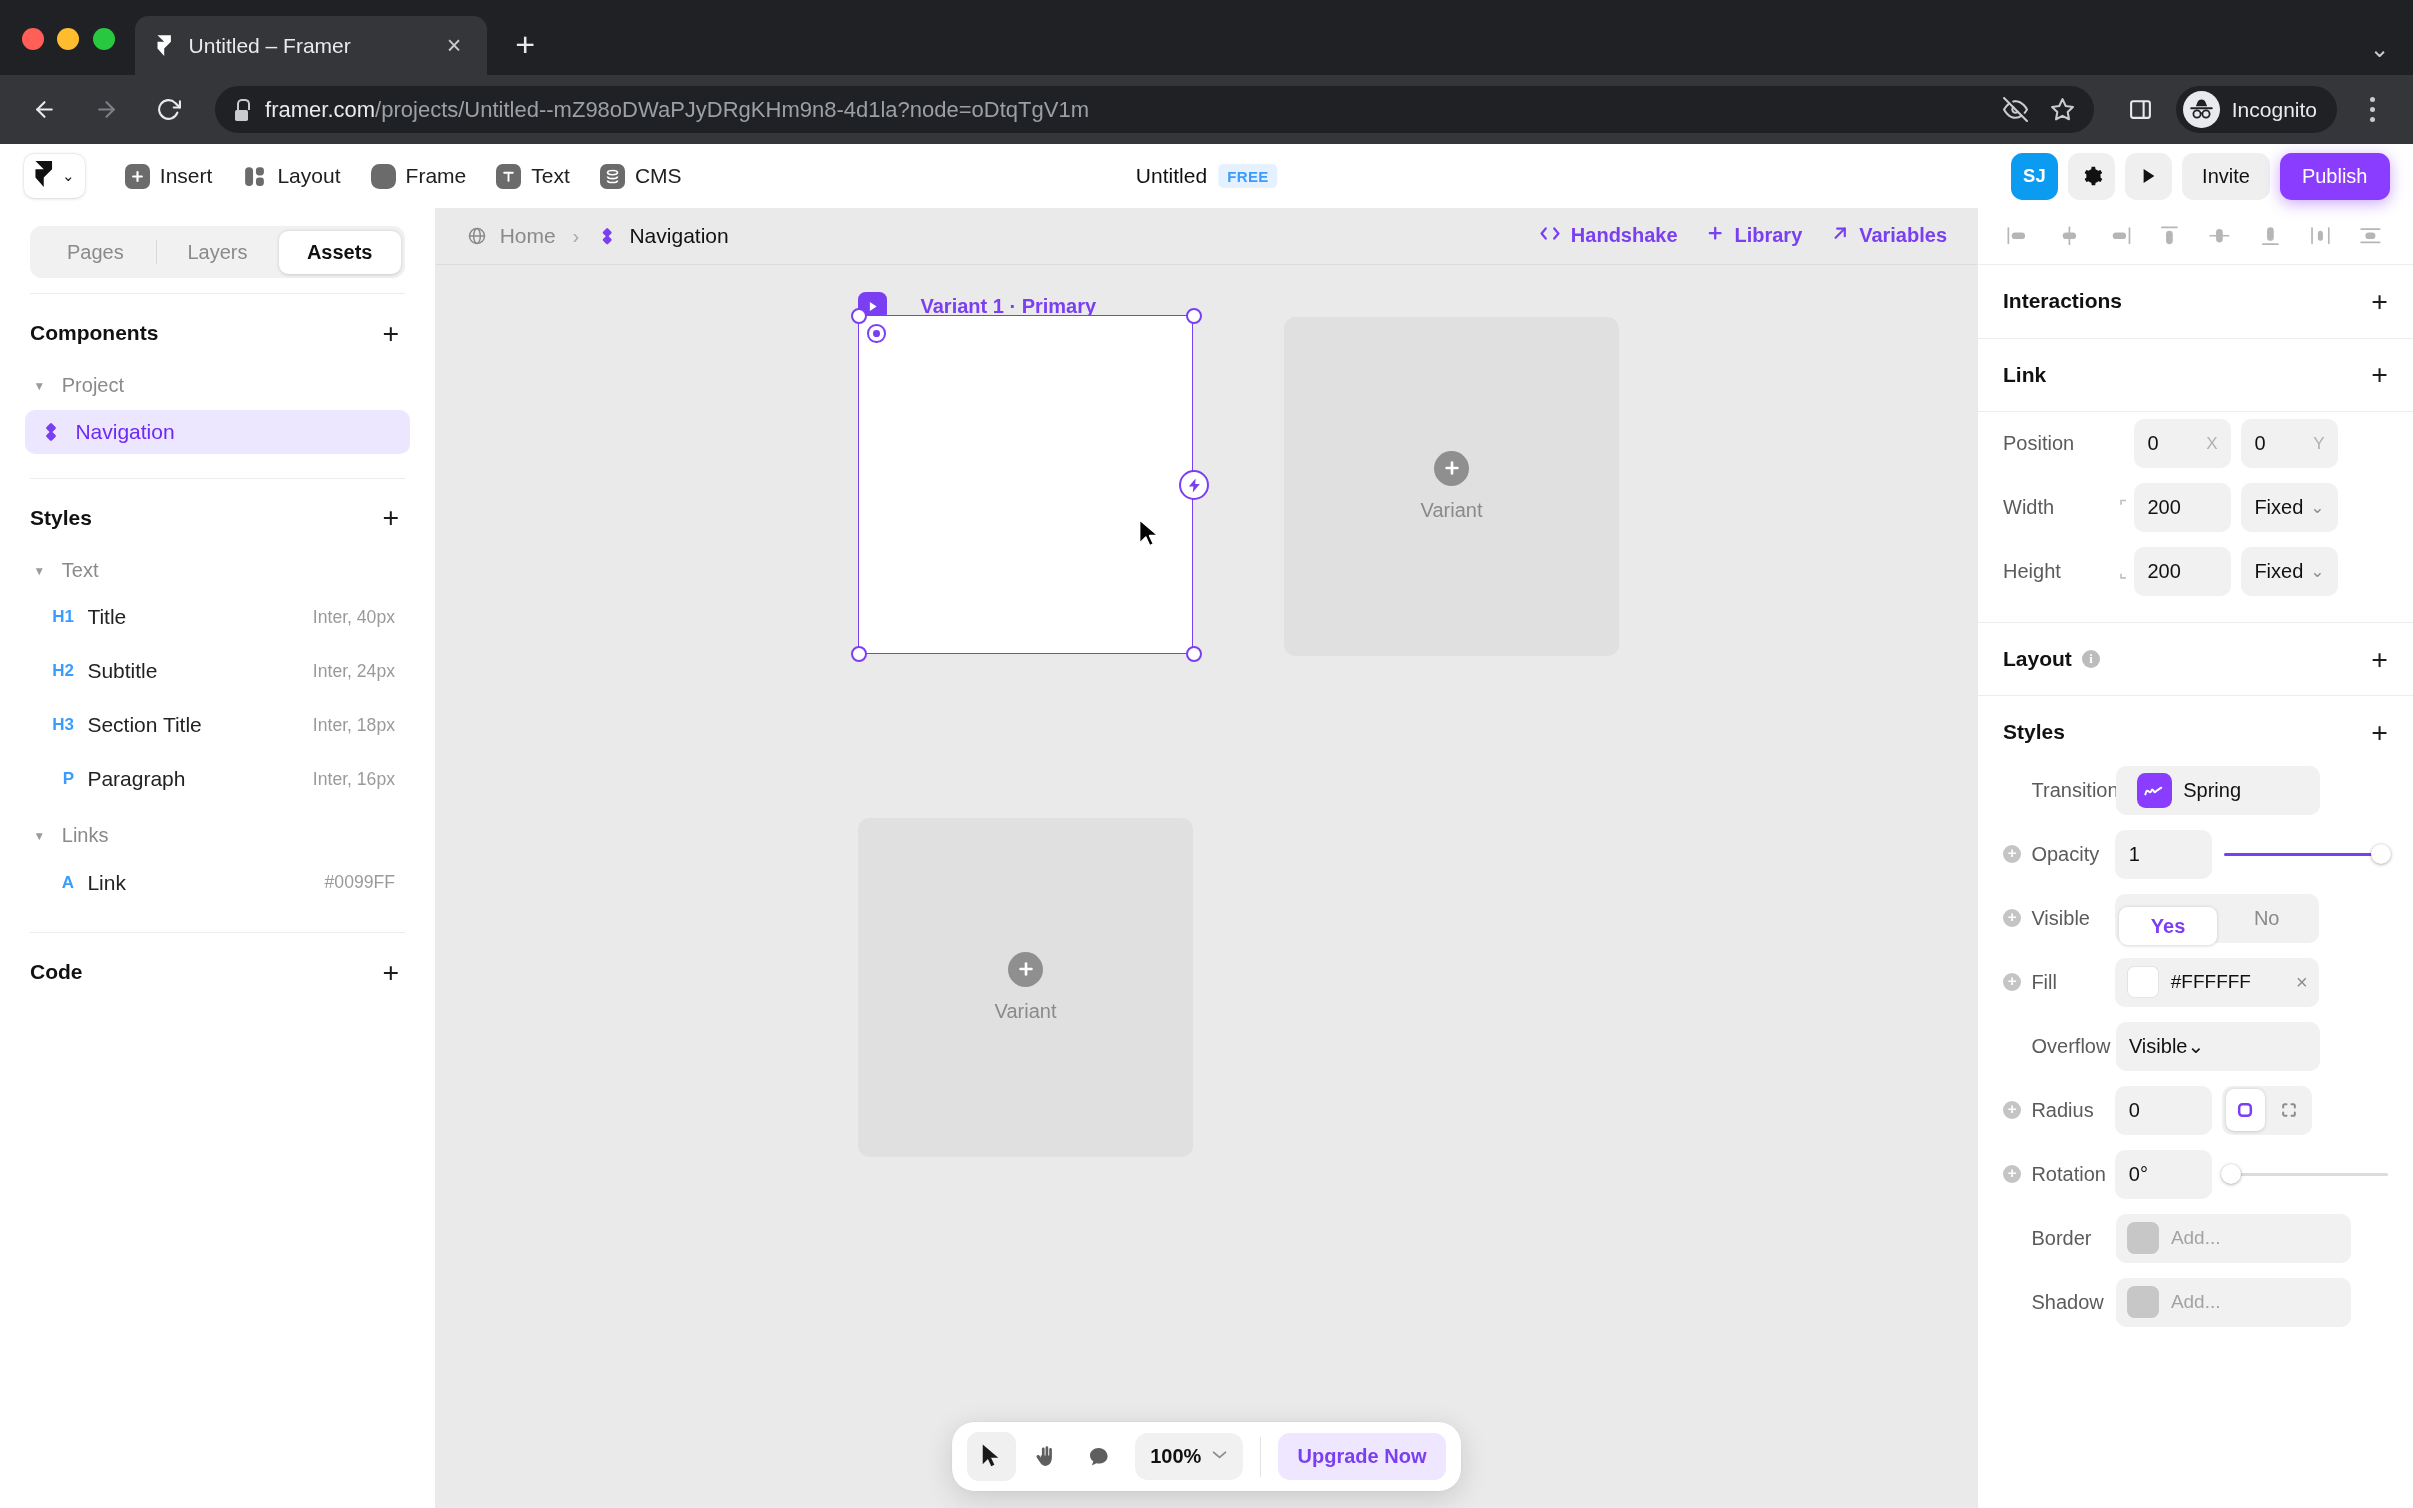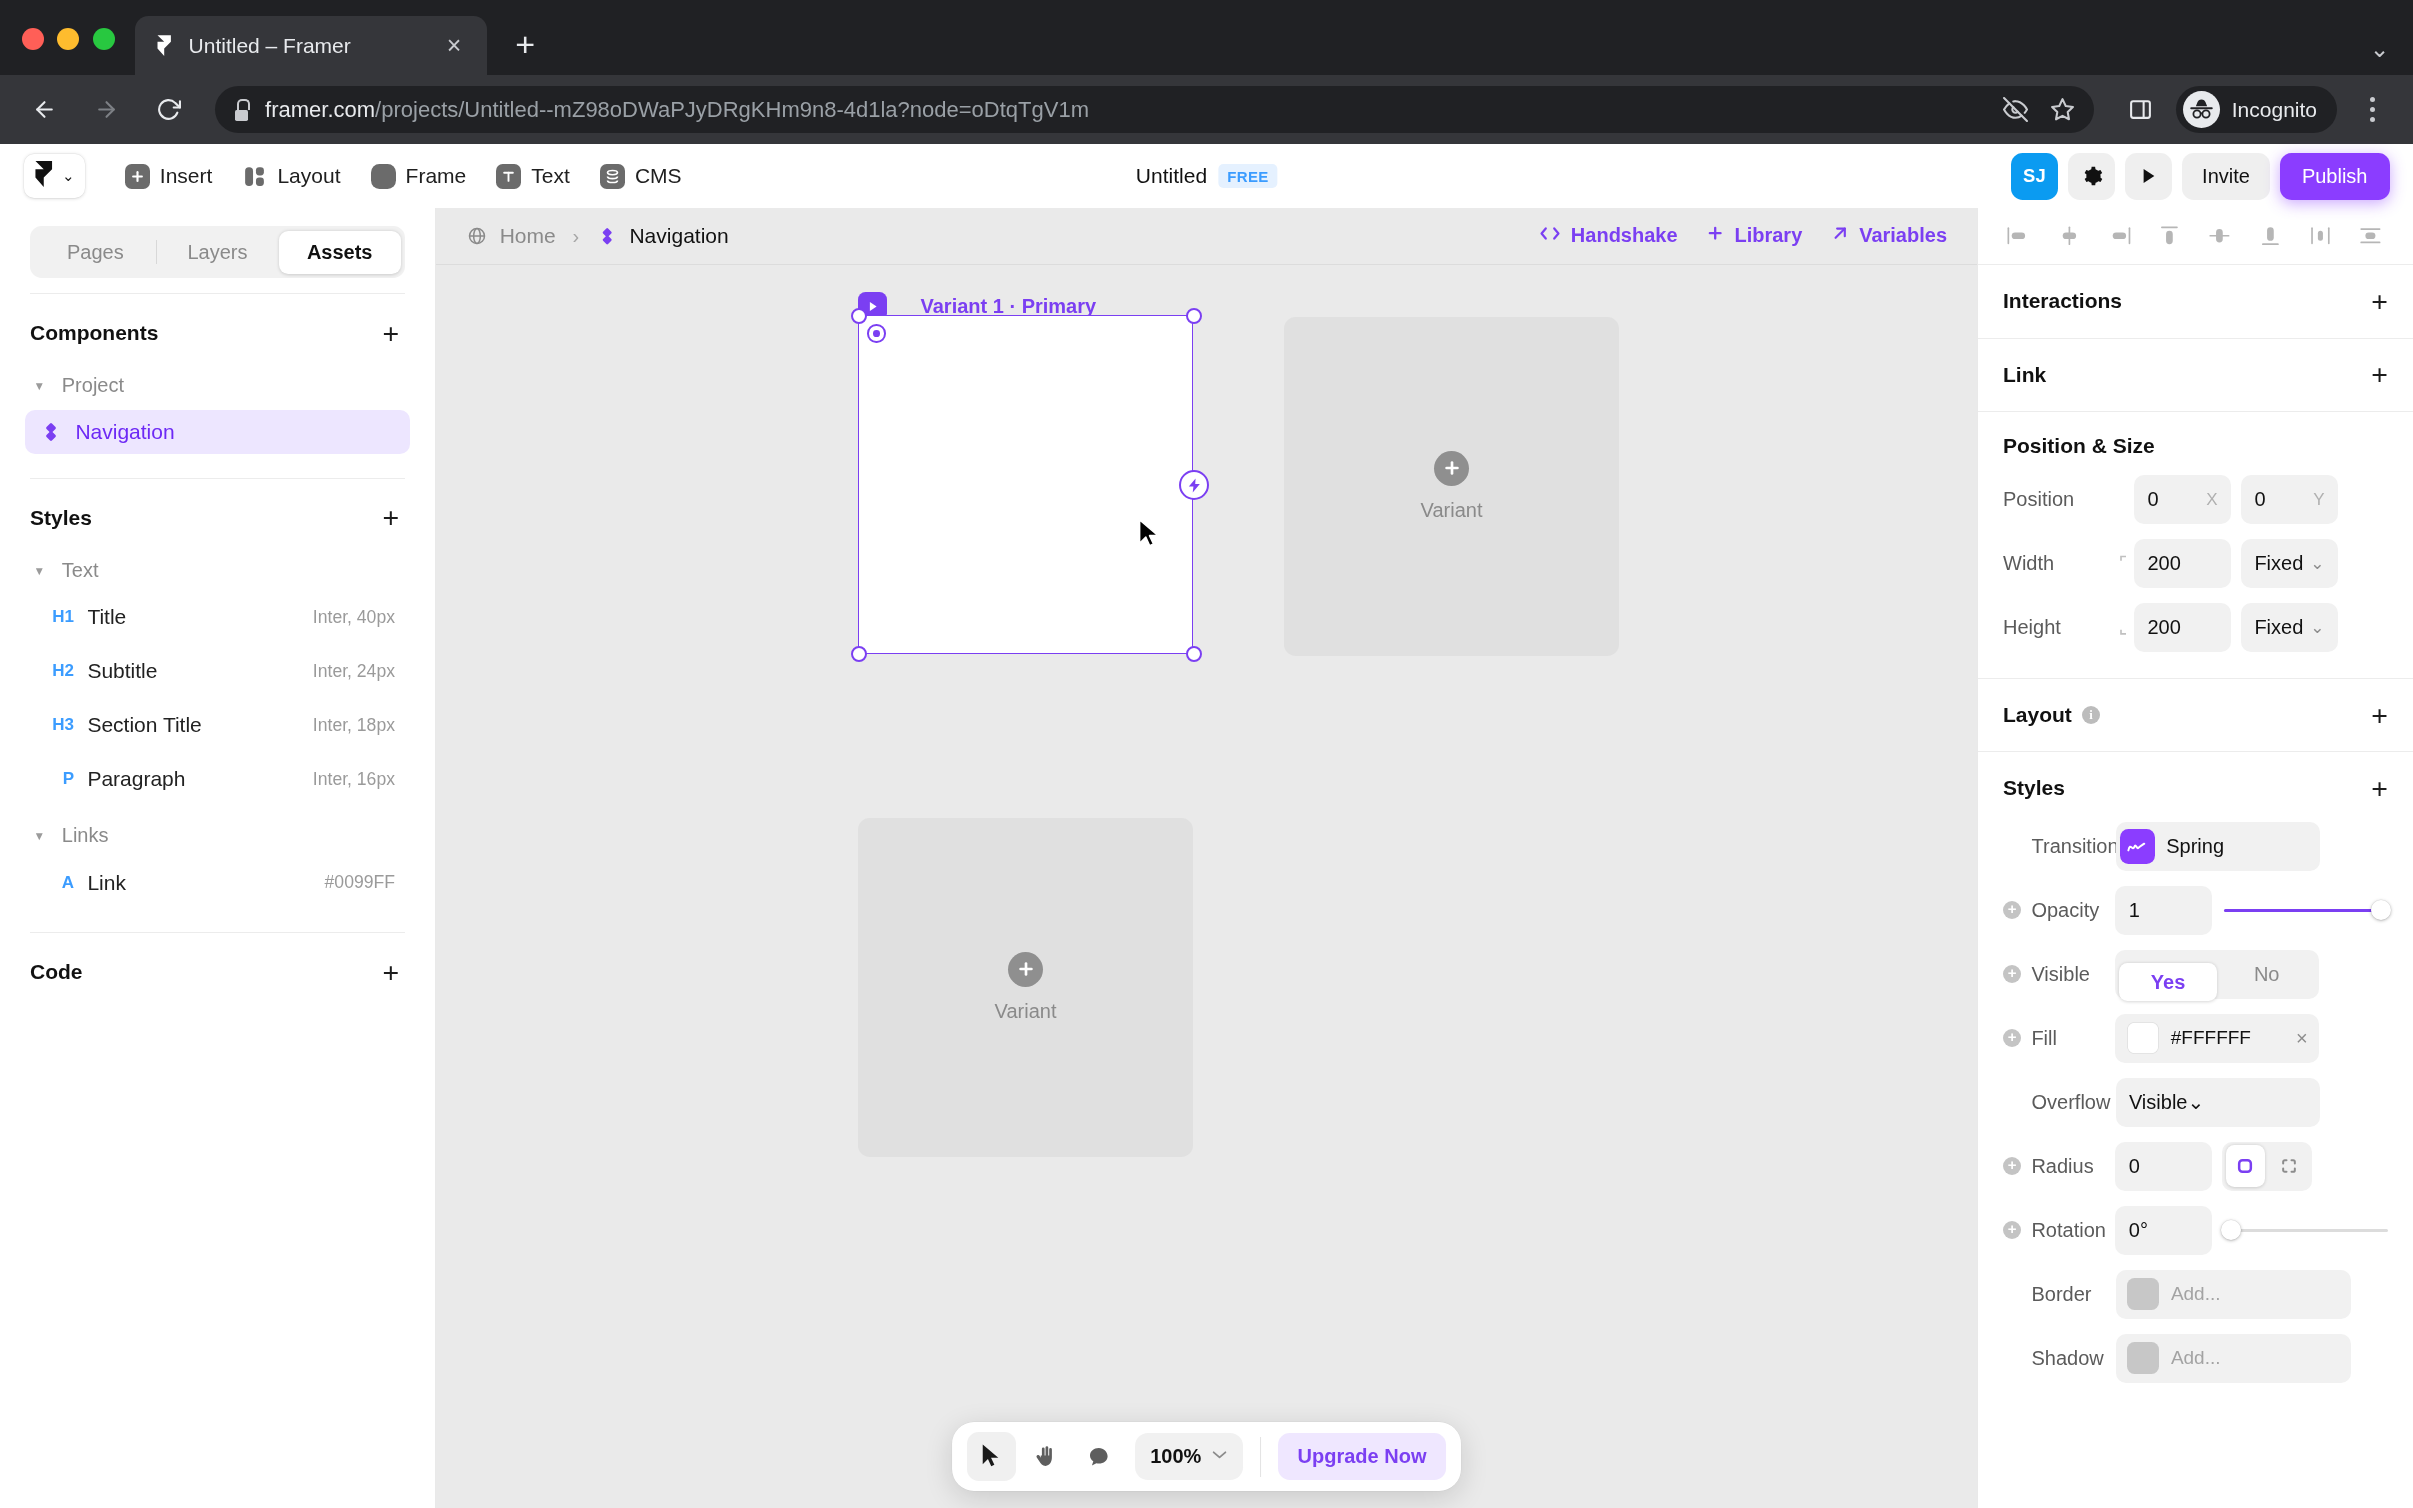--- a/index.html
+++ b/index.html
@@ -197,21 +197,21 @@
   .toggle2 > div { flex:1; text-align:center; font-size: 20px; color:#8a8a8a; border-radius: 8.4px; padding: 7.5px 0; }
   .toggle2 > div.on { background:#fff; color:#7b3ff2; font-weight:700; box-shadow:0 0.8px 3.4px rgba(0,0,0,.16);margin-top:16px; }
 
   .swatch { width: 32px; height: 32px; border-radius: 7.5px; background:#fff; box-shadow: 0 0 0 0.8px #dcdcdc inset; flex:none; }
   .swatch.gray { background:#c7c7c7; box-shadow:none; }
   .fillfield { width: 204px; height: 49px; background:#f1f1f1; border-radius:10px; display:flex; align-items:center; gap: 11.7px; padding: 0 11.7px; }
   .fillfield .val { font-size: 19px; color:#111; }
   .fillfield .xbtn { margin-left:auto; color:#8c8c8c; font-size: 20px; }
   .fillfield .addtxt { font-size: 19px; color:#a3a3a3; }
 
-  .transition-field { width: 204px; height: 49px; background:#f1f1f1; border-radius:10px; display:flex; align-items:center; gap: 11.7px; padding: 0 4px; }
+  .transition-field { width: 204px; height: 49px; background:#f1f1f1; border-radius:10px; display:flex; align-items:center; gap: 11.7px; padding: 0 21px; }
   .tr-ic { width: 35px; height:35px; border-radius:8.4px; background:#8b3dff; display:flex;align-items:center;justify-content:center; flex:none;}
   .tr-label { font-size: 20px; color:#111; }
 
   .slider { flex:1; height: 49px; display:flex; align-items:center; margin-left: 11.7px; position:relative; }
   .track { height: 3.4px; border-radius:1.7px; background:#dcdcdc; width:100%; }
   .track .filled { height:3.4px; border-radius:1.7px; background:#7b3ff2; }
   .knob { position:absolute; width: 20px; height:20px; border-radius:50%; background:#fff; box-shadow:0 0.8px 3.4px rgba(0,0,0,.3), 0 0 0 0.4px rgba(0,0,0,.08); }
 
   .seg-icons { display:flex; align-items:center; gap: 5px; background:#f1f1f1; border-radius:10px; padding: 3.4px; height: 49px; margin-left: 10px; }
   .seg-ic { width: 39px; height:42px; border-radius: 8.4px; display:flex; align-items:center; justify-content:center; }
@@ -667,23 +667,20 @@
           <span class="rp-plus">+</span>
         </div>
         <div class="rp-div"></div>
 
         <div class="rp-section-head">
           <span class="rp-title">Link</span>
           <span class="rp-plus">+</span>
         </div>
         <div class="rp-div"></div>
 
-        <div class="rp-section-head" style="padding-bottom:10px;">
-          <span class="rp-title">Position &amp; Size</span>
-        </div>
 
         <div class="prow">
           <span class="prow-label">Position</span>
           <span class="linkbracket"></span>
           <div class="field f-half">
             <span>0</span>
             <span class="suffix">X</span>
           </div>
           <span class="gap12"></span>
           <div class="field f-half">

